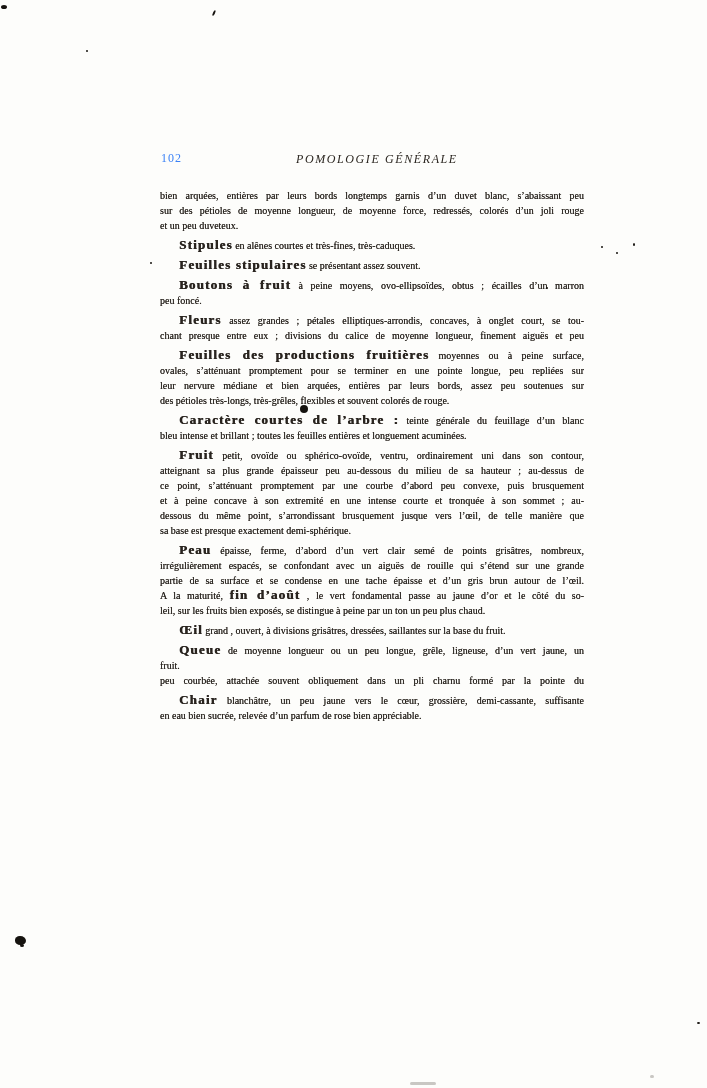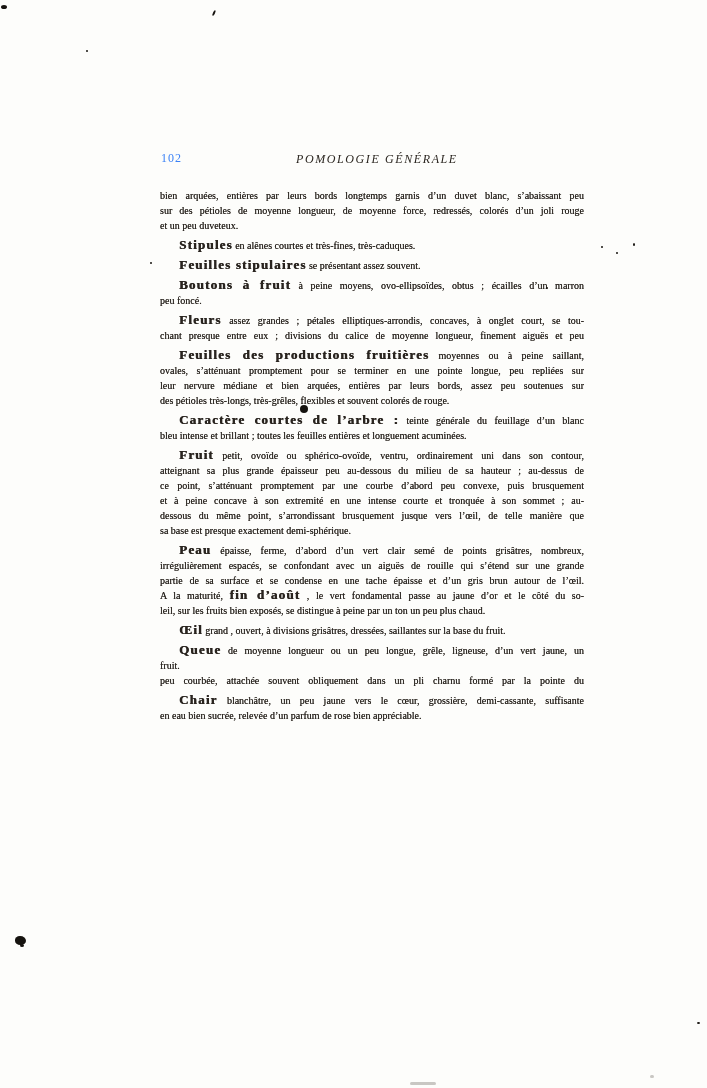--- a/index.html
+++ b/index.html
@@ -59,21 +59,21 @@
       </div>
       <div class="para">
         <div class="line just indent"><span class="lead">Boutons à fruit</span><span> à peine moyens, ovo-ellipsoïdes, obtus ; écailles d’un marron</span></div>
         <div class="line"><span>peu foncé.</span></div>
       </div>
       <div class="para">
         <div class="line just indent"><span class="lead">Fleurs</span><span> assez grandes ; pétales elliptiques-arrondis, concaves, à onglet court, se tou-</span></div>
         <div class="line just"><span>chant presque entre eux ; divisions du calice de moyenne longueur, finement aiguës et peu</span></div>
       </div>
       <div class="para">
-        <div class="line just indent"><span class="lead">Feuilles des productions fruitières</span><span> moyennes ou à peine saillant,</span></div>
+        <div class="line just indent"><span class="lead">Feuilles des productions fruitières</span><span> moyennes ou à peine surface,</span></div>
         <div class="line just"><span>ovales, s’atténuant promptement pour se terminer en une pointe longue, peu repliées sur</span></div>
         <div class="line just"><span>leur nervure médiane et bien arquées, entières par leurs bords, assez peu soutenues sur</span></div>
         <div class="line"><span>des pétioles très-longs, très-grêles, flexibles et souvent colorés de rouge.</span></div>
       </div>
       <div class="para">
         <div class="line just indent"><span class="lead">Caractère courtes de l’arbre :</span><span> teinte générale du feuillage d’un blanc</span></div>
         <div class="line"><span>bleu intense et brillant ; toutes les feuilles entières et longuement acuminées.</span></div>
       </div>
       <div class="para">
         <div class="line just indent"><span class="lead">Fruit</span><span> petit, ovoïde ou sphérico-ovoïde, ventru, ordinairement uni dans son contour,</span></div>

